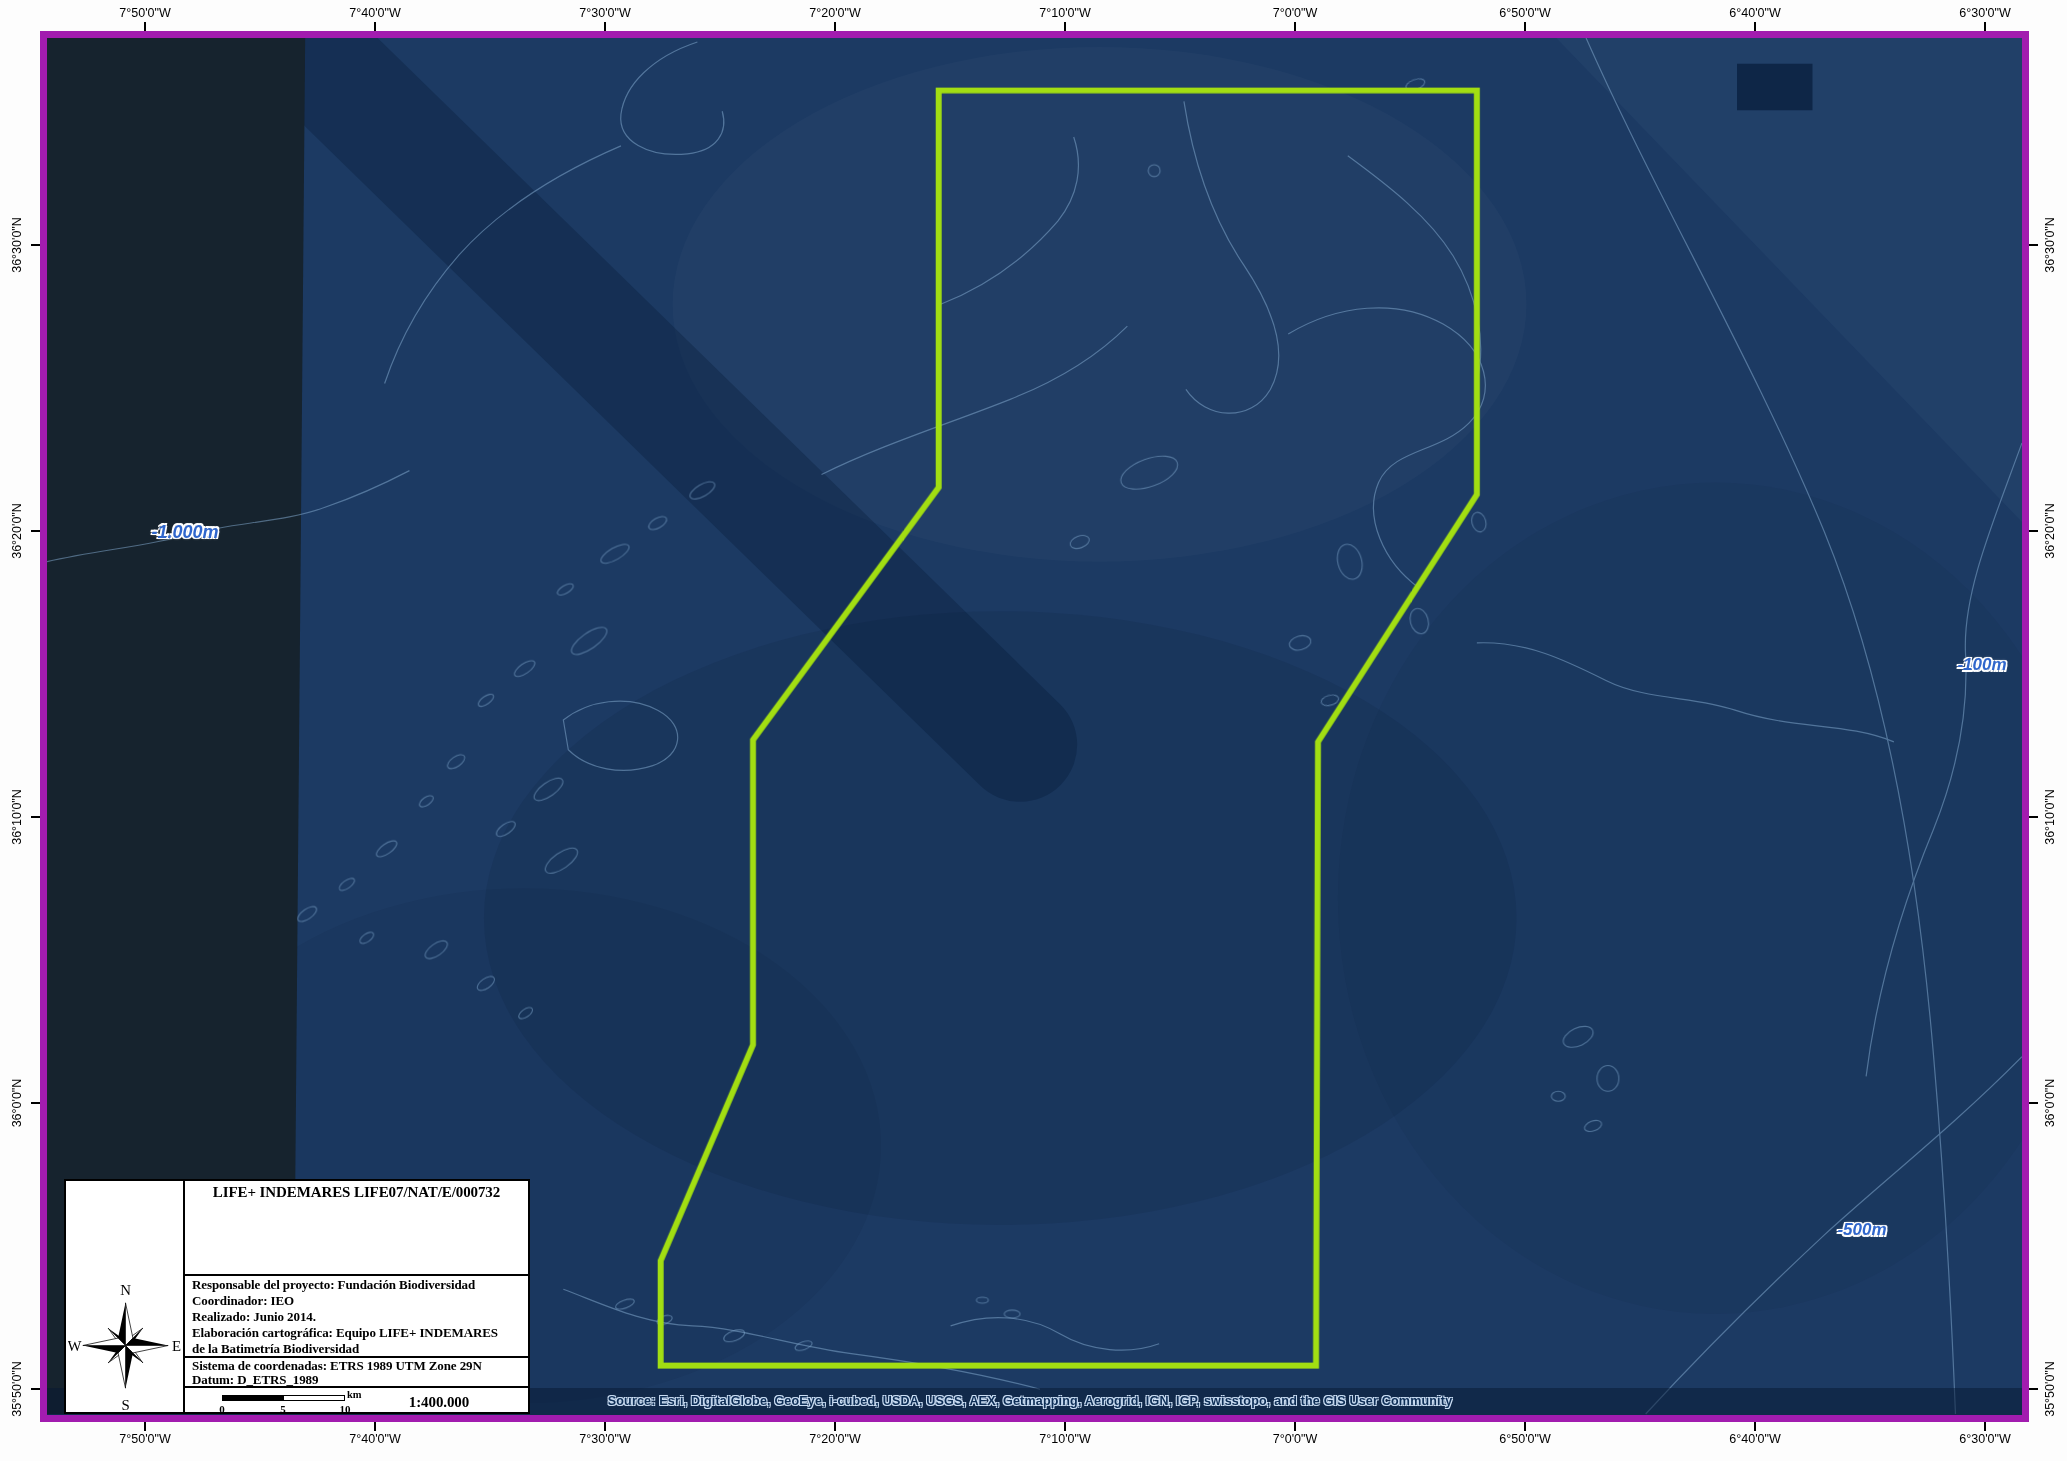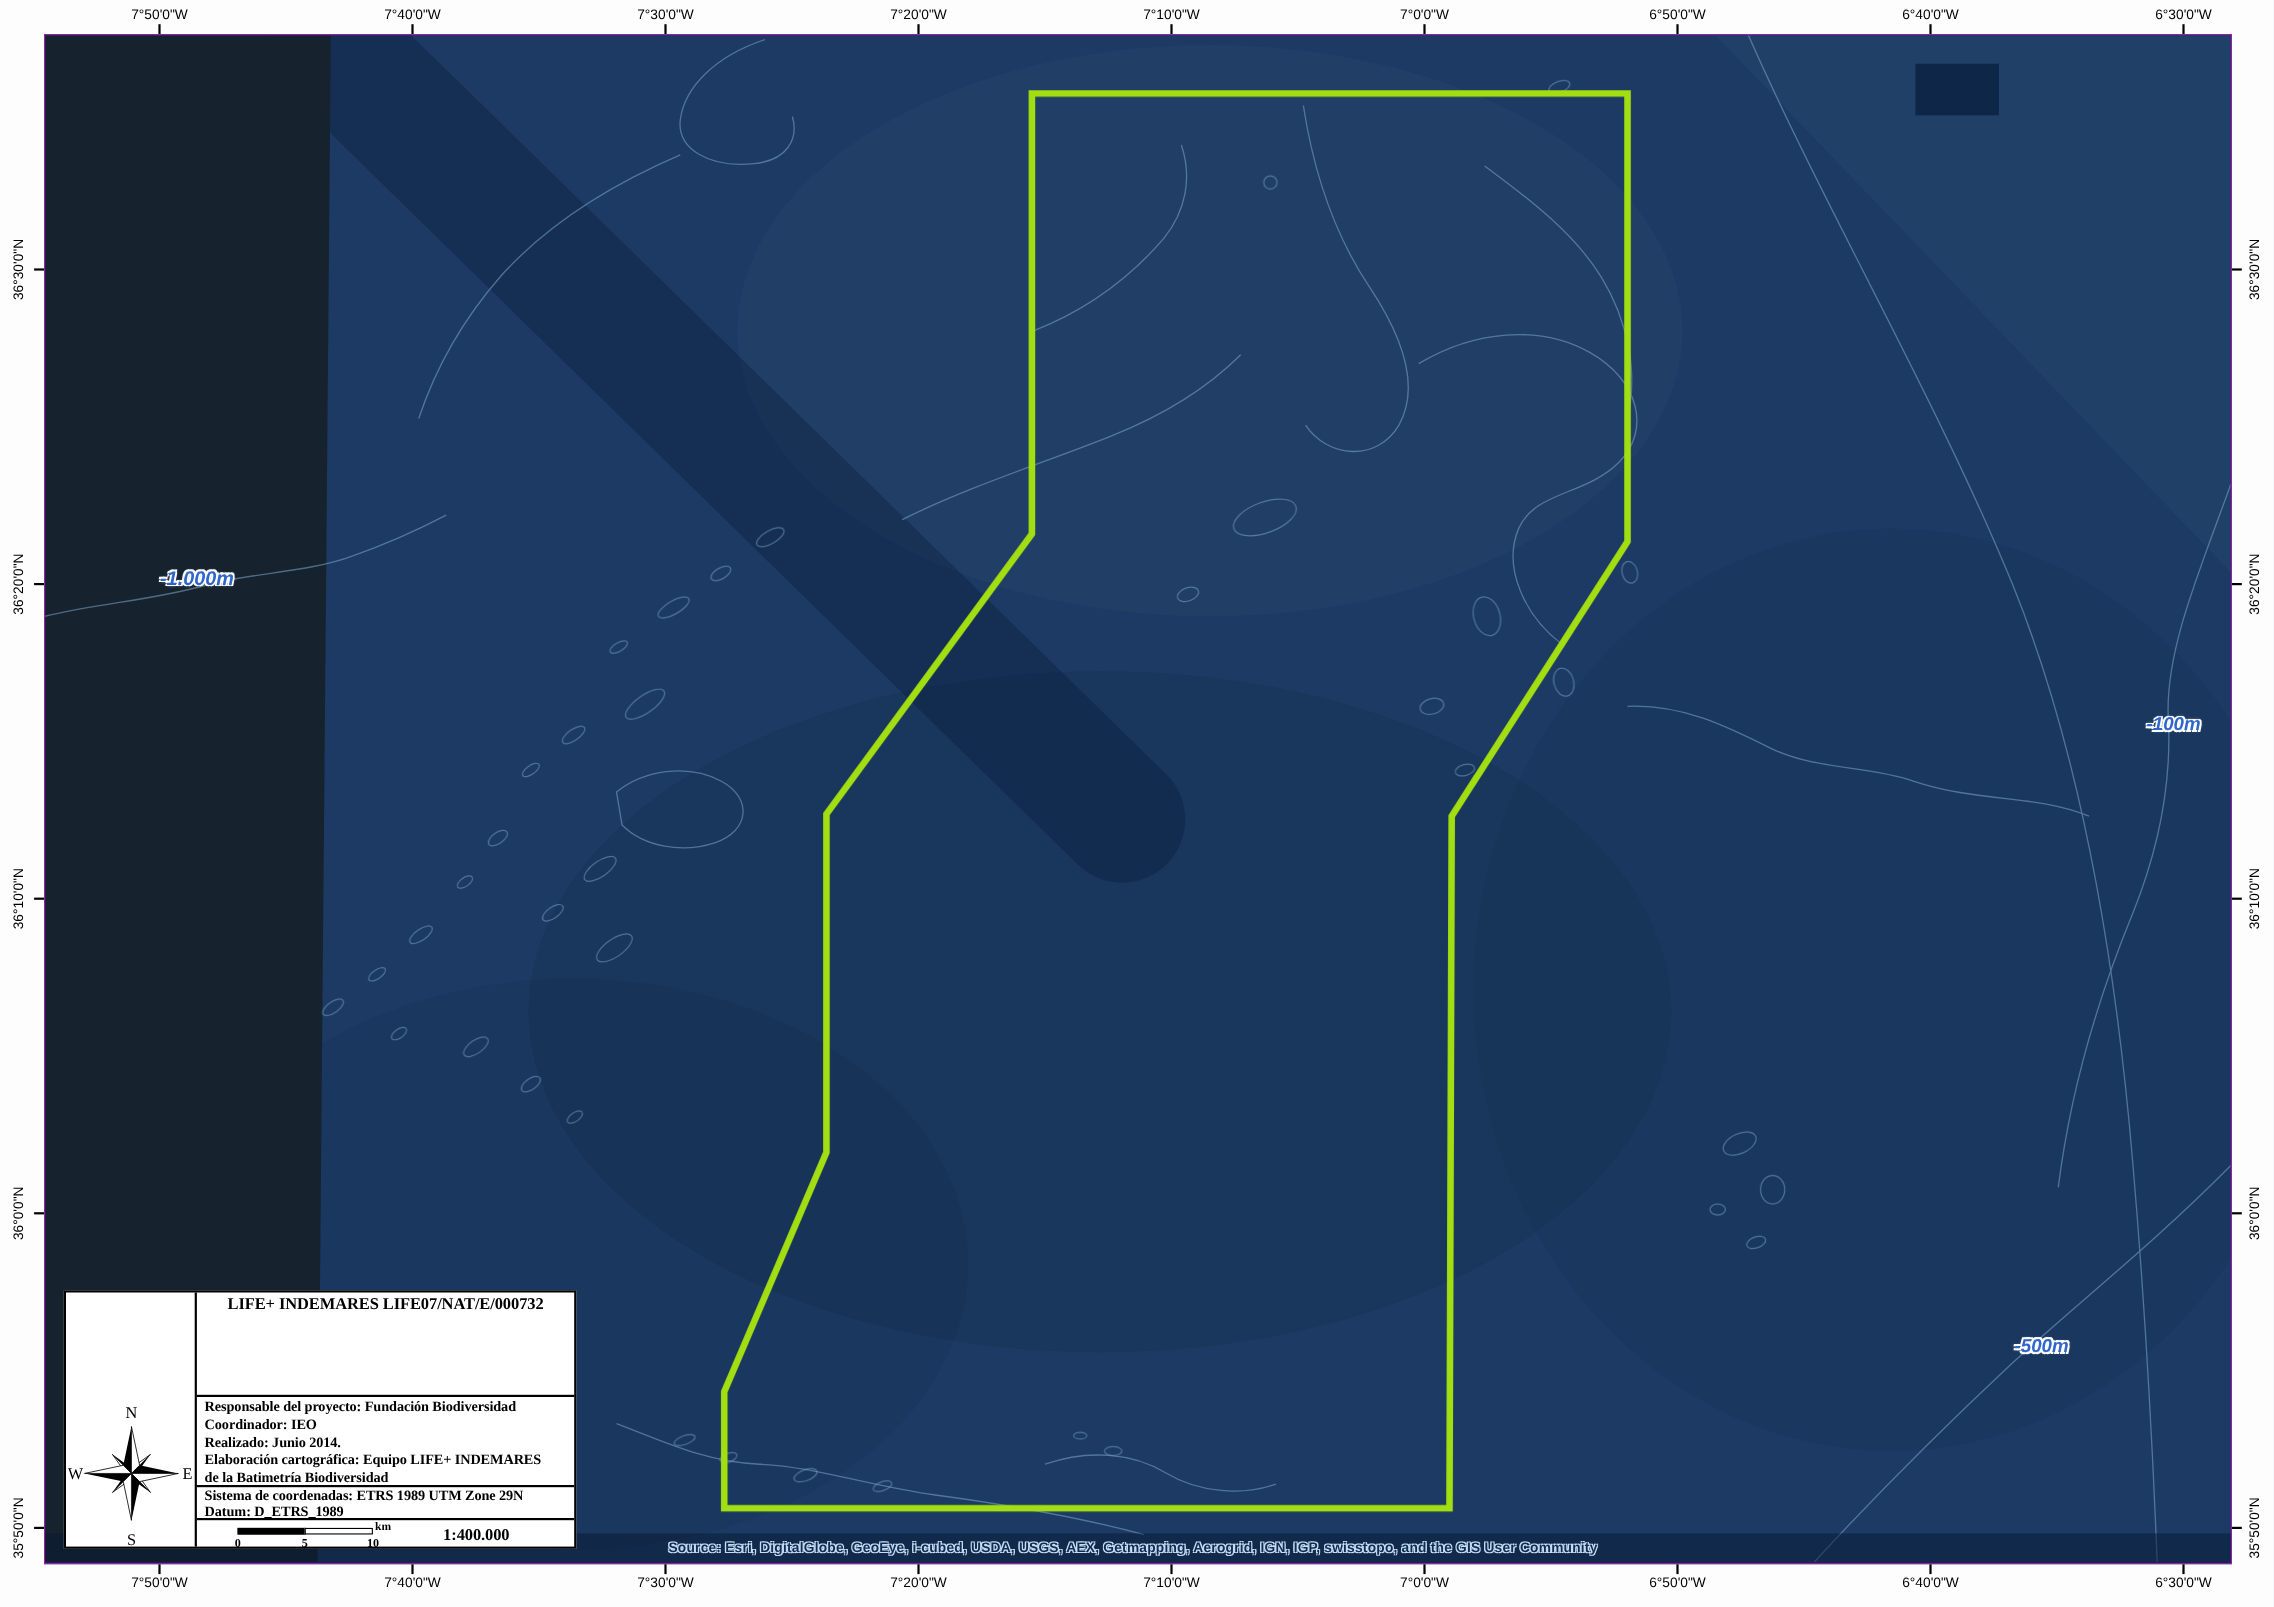--- a/index.html
+++ b/index.html
@@ -6,21 +6,21 @@
   .page{position:relative;width:2067px;height:1461px;background:#fdfdfd;
         font-family:"Liberation Sans",sans-serif;overflow:hidden;}
   
   .lon-label{position:absolute;transform:translateX(-50%);font-size:12.5px;color:#000;white-space:nowrap;}
   .lat-label{position:absolute;transform:translate(-50%,-50%) rotate(-90deg);font-size:12.5px;color:#000;white-space:nowrap;}
   .tick{position:absolute;background:#000;}
   .tick.v{width:2px;height:9px;}
   .tick.h{width:9px;height:2px;}
   
   .map-frame{position:absolute;left:40px;top:31px;width:1989px;height:1391px;
-             border:1px solid #a21caf;box-sizing:border-box;background:#1c3a63;overflow:hidden;padding-left:41px;}
+             border:7px solid #a21caf;box-sizing:border-box;background:#1c3a63;overflow:hidden;padding-left:41px;}
   .basemap{position:absolute;left:0;top:0;width:100%;height:100%;display:block;}
   
   .depth{position:absolute;transform:translate(-50%,-50%);font-style:italic;font-weight:bold;
          color:#2f66cc;white-space:nowrap;
          text-shadow:-1.5px -1.5px 0 #fff,1.5px -1.5px 0 #fff,-1.5px 1.5px 0 #fff,1.5px 1.5px 0 #fff,0 0 3px #fff;}
   
   .attribution{position:absolute;left:0;right:0;bottom:0;height:27px;line-height:27px;
                background:rgba(6,24,50,0.5);text-align:center;padding-right:9px;
                font-size:12.5px;font-weight:bold;color:#0d2d55;letter-spacing:.2px;
                text-shadow:-1px -1px 0 #c9dcf2,1px -1px 0 #c9dcf2,-1px 1px 0 #c9dcf2,1px 1px 0 #c9dcf2;}

